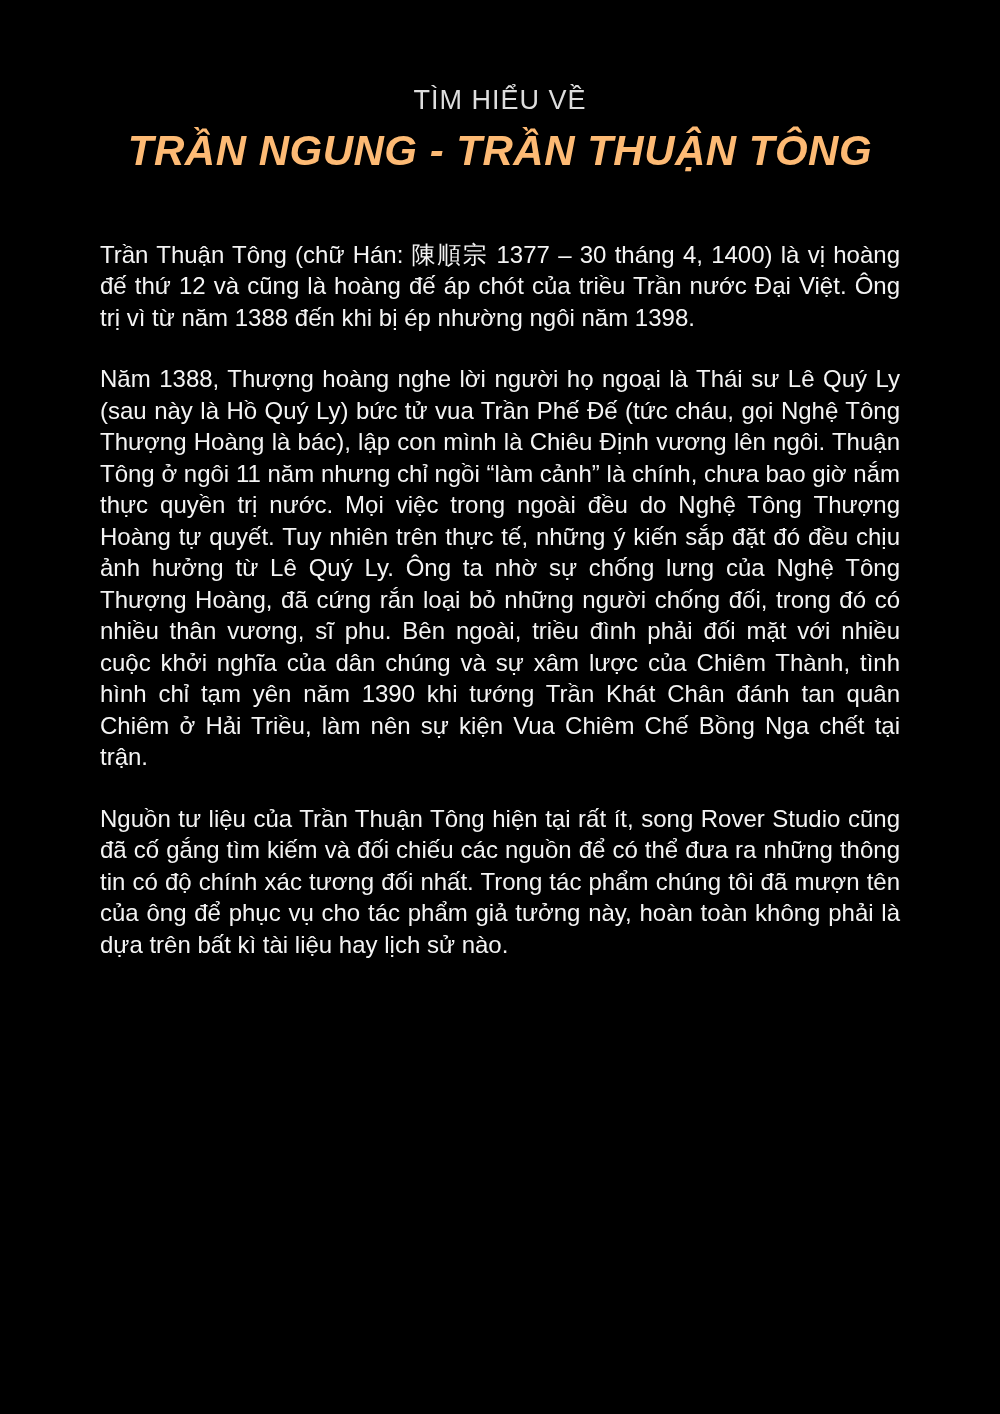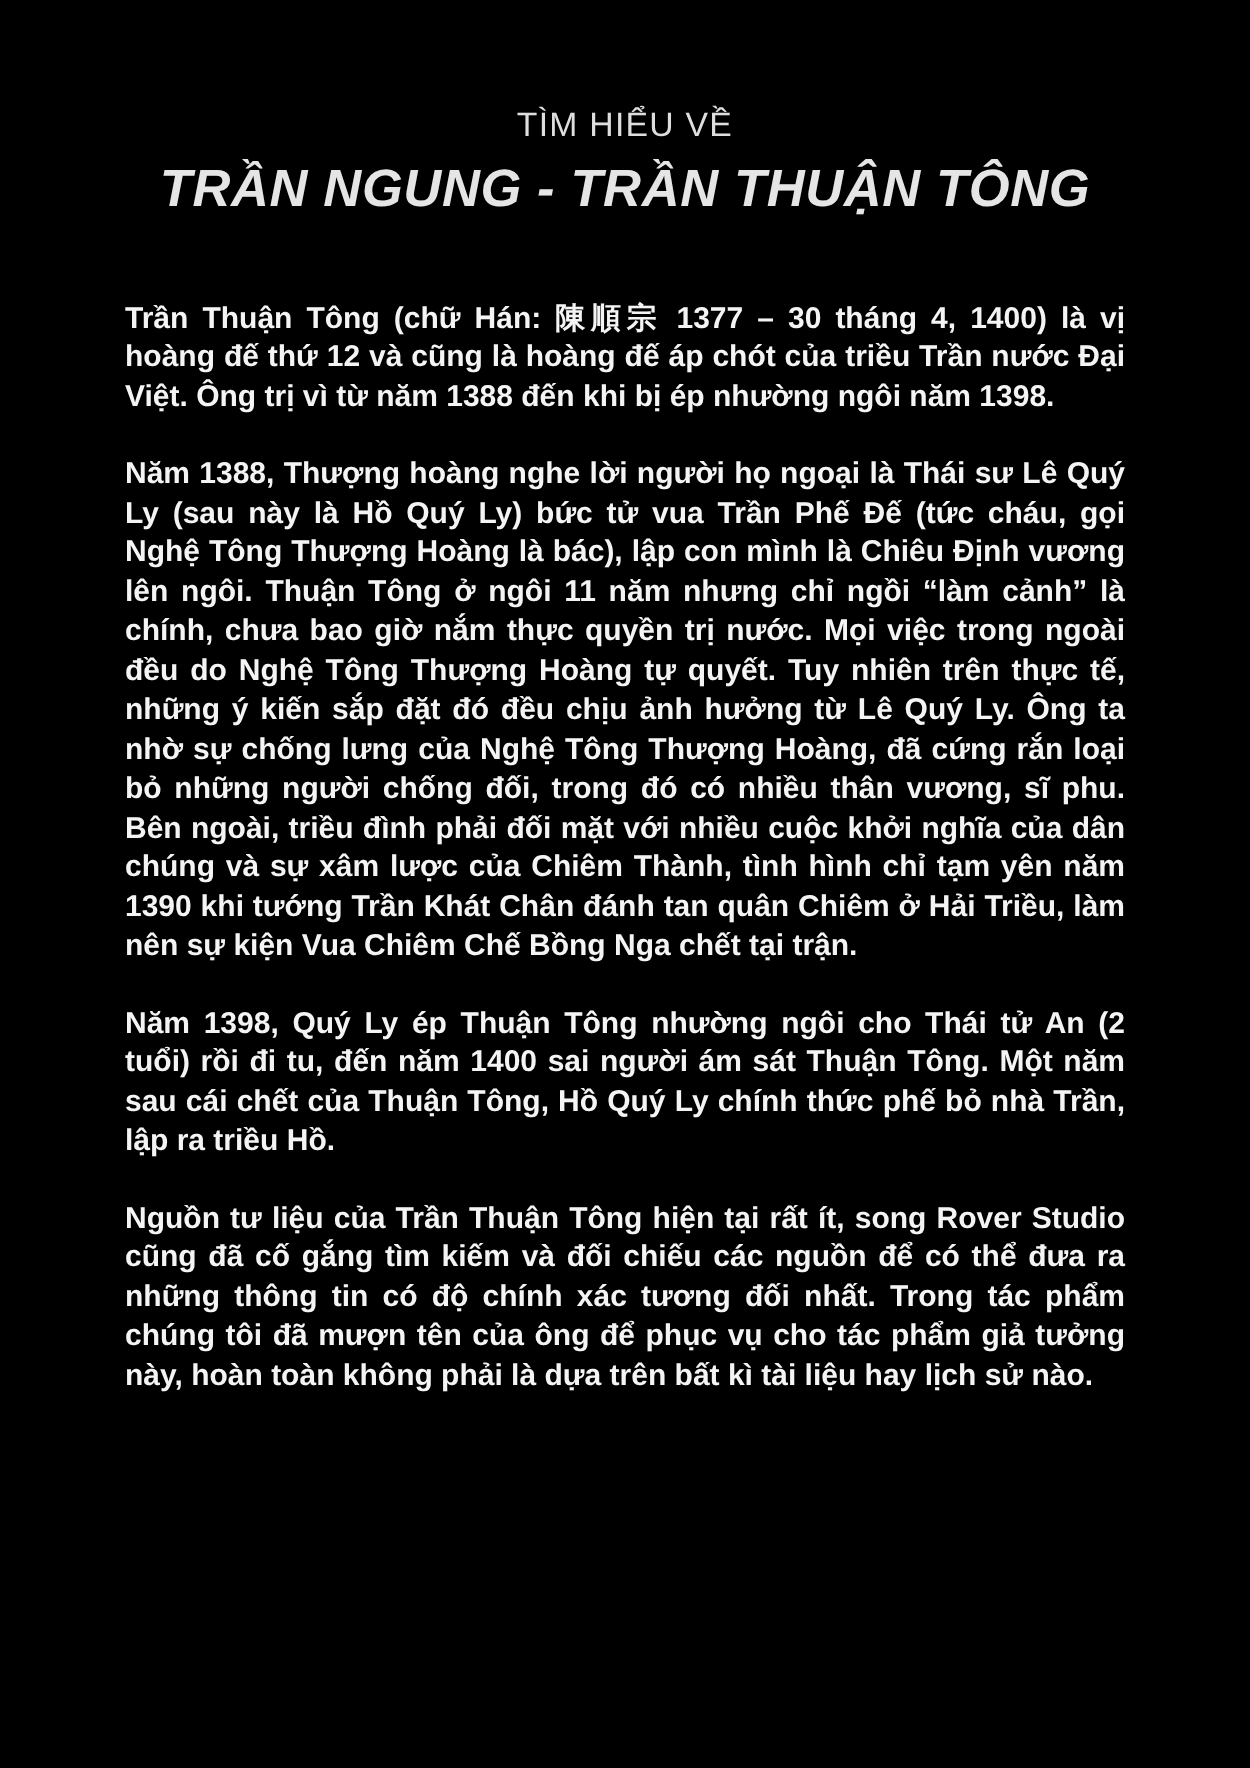--- a/index.html
+++ b/index.html
@@ -26,48 +26,47 @@
     letter-spacing: 1px;
     color: #dedede;
     line-height: 1.2;
   }
   .title {
     margin-top: 10px;
     font-size: 42px;
     font-weight: 700;
     font-style: italic;
     letter-spacing: 0.5px;
-    color: #e5e5e5;
+    color: #fdba74;
     line-height: 1.2;
   }
   .article {
     width: 800px;
     margin: 62px auto 0 auto;
   }
   .article p {
     margin: 0 0 30px 0;
     font-size: 24px;
     line-height: 31.5px;
-    font-weight: 700;
+    font-weight: 400;
     color: #f4f4f4;
     text-align: justify;
     text-justify: inter-word;
   }
   .article p:last-child {
     margin-bottom: 16px;
   }
 </style>
 </head>
 <body>
 
 <div class="page">
   <div class="header">
     <div class="kicker">TÌM HIỂU VỀ</div>
     <div class="title">TRẦN NGUNG - TRẦN THUẬN TÔNG</div>
   </div>
 
   <div class="article">
     <p>Trần Thuận Tông (chữ Hán: 陳順宗 1377 – 30 tháng 4, 1400) là vị hoàng đế thứ 12 và cũng là hoàng đế áp chót của triều Trần nước Đại Việt. Ông trị vì từ năm 1388 đến khi bị ép nhường ngôi năm 1398.</p>
     <p>Năm 1388, Thượng hoàng nghe lời người họ ngoại là Thái sư Lê Quý Ly (sau này là Hồ Quý Ly) bức tử vua Trần Phế Đế (tức cháu, gọi Nghệ Tông Thượng Hoàng là bác), lập con mình là Chiêu Định vương lên ngôi. Thuận Tông ở ngôi 11 năm nhưng chỉ ngồi “làm cảnh” là chính, chưa bao giờ nắm thực quyền trị nước. Mọi việc trong ngoài đều do Nghệ Tông Thượng Hoàng tự quyết. Tuy nhiên trên thực tế, những ý kiến sắp đặt đó đều chịu ảnh hưởng từ Lê Quý Ly. Ông ta nhờ sự chống lưng của Nghệ Tông Thượng Hoàng, đã cứng rắn loại bỏ những người chống đối, trong đó có nhiều thân vương, sĩ phu. Bên ngoài, triều đình phải đối mặt với nhiều cuộc khởi nghĩa của dân chúng và sự xâm lược của Chiêm Thành, tình hình chỉ tạm yên năm 1390 khi tướng Trần Khát Chân đánh tan quân Chiêm ở Hải Triều, làm nên sự kiện Vua Chiêm Chế Bồng Nga chết tại trận.</p>
-    <p>Năm 1398, Quý Ly ép Thuận Tông nhường ngôi cho Thái tử An (2 tuổi) rồi đi tu, đến năm 1400 sai người ám sát Thuận Tông. Một năm sau cái chết của Thuận Tông, Hồ Quý Ly chính thức phế bỏ nhà Trần, lập ra triều Hồ.</p>
     <p>Nguồn tư liệu của Trần Thuận Tông hiện tại rất ít, song Rover Studio cũng đã cố gắng tìm kiếm và đối chiếu các nguồn để có thể đưa ra những thông tin có độ chính xác tương đối nhất. Trong tác phẩm chúng tôi đã mượn tên của ông để phục vụ cho tác phẩm giả tưởng này, hoàn toàn không phải là dựa trên bất kì tài liệu hay lịch sử nào.</p>
   </div>
 </div>
 
 </body></html>

